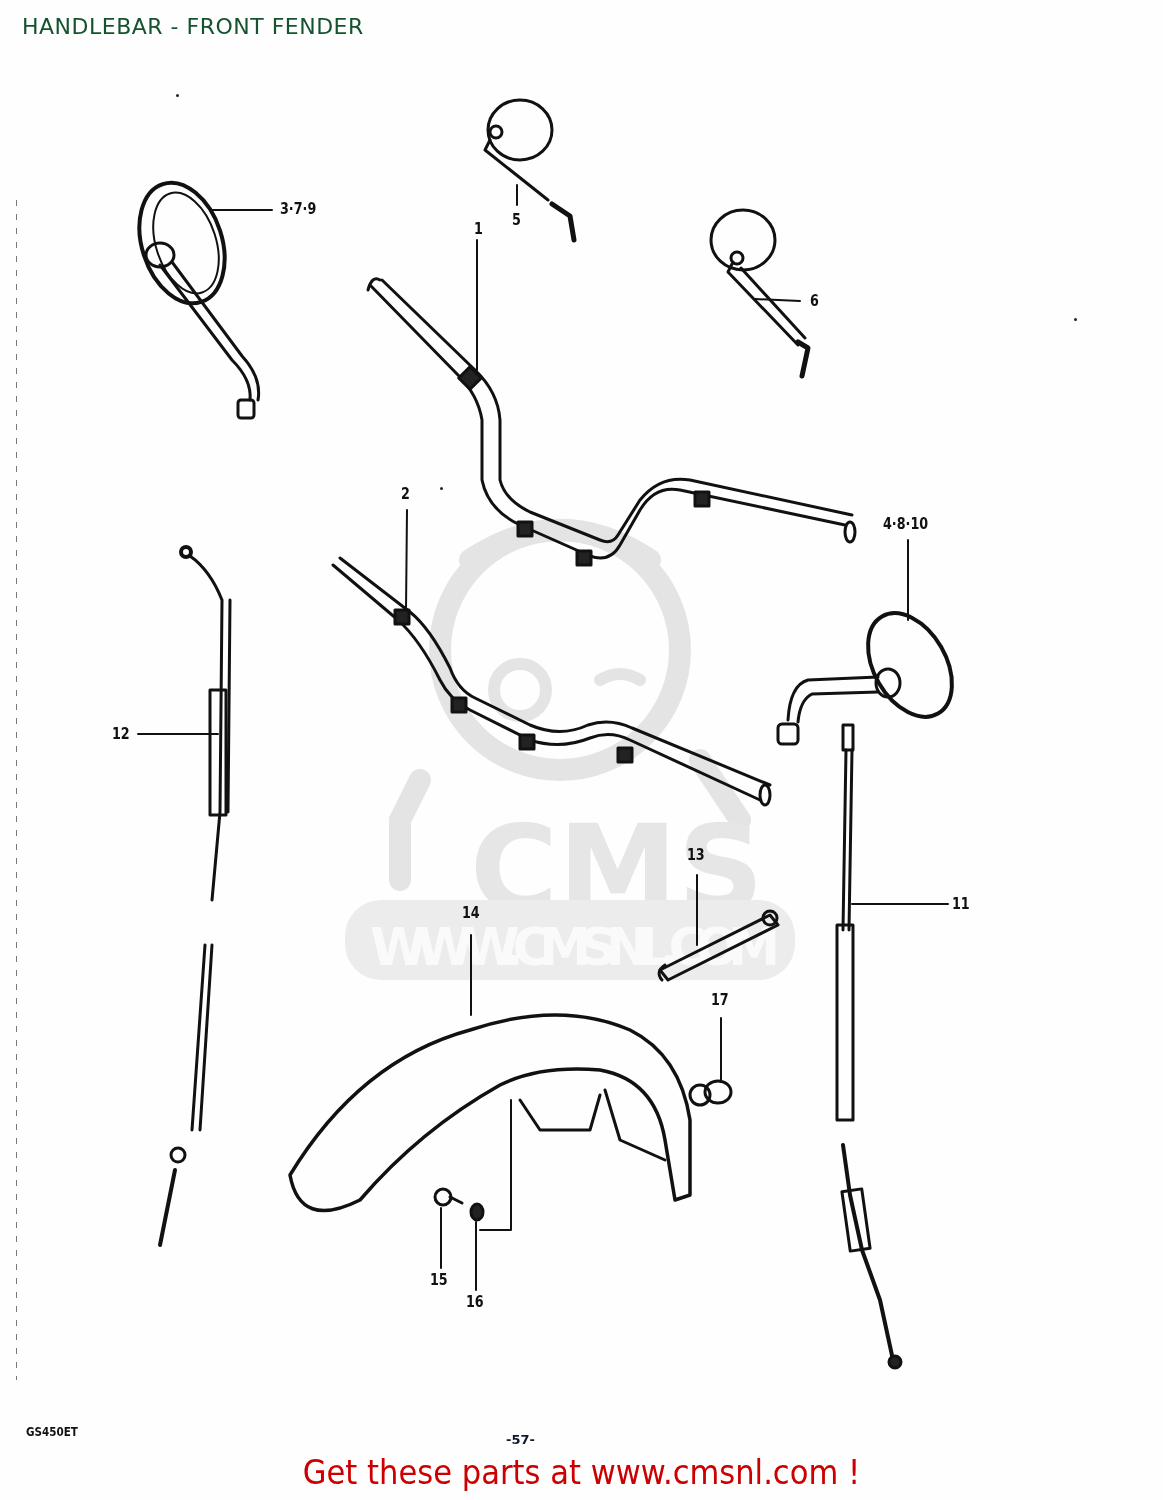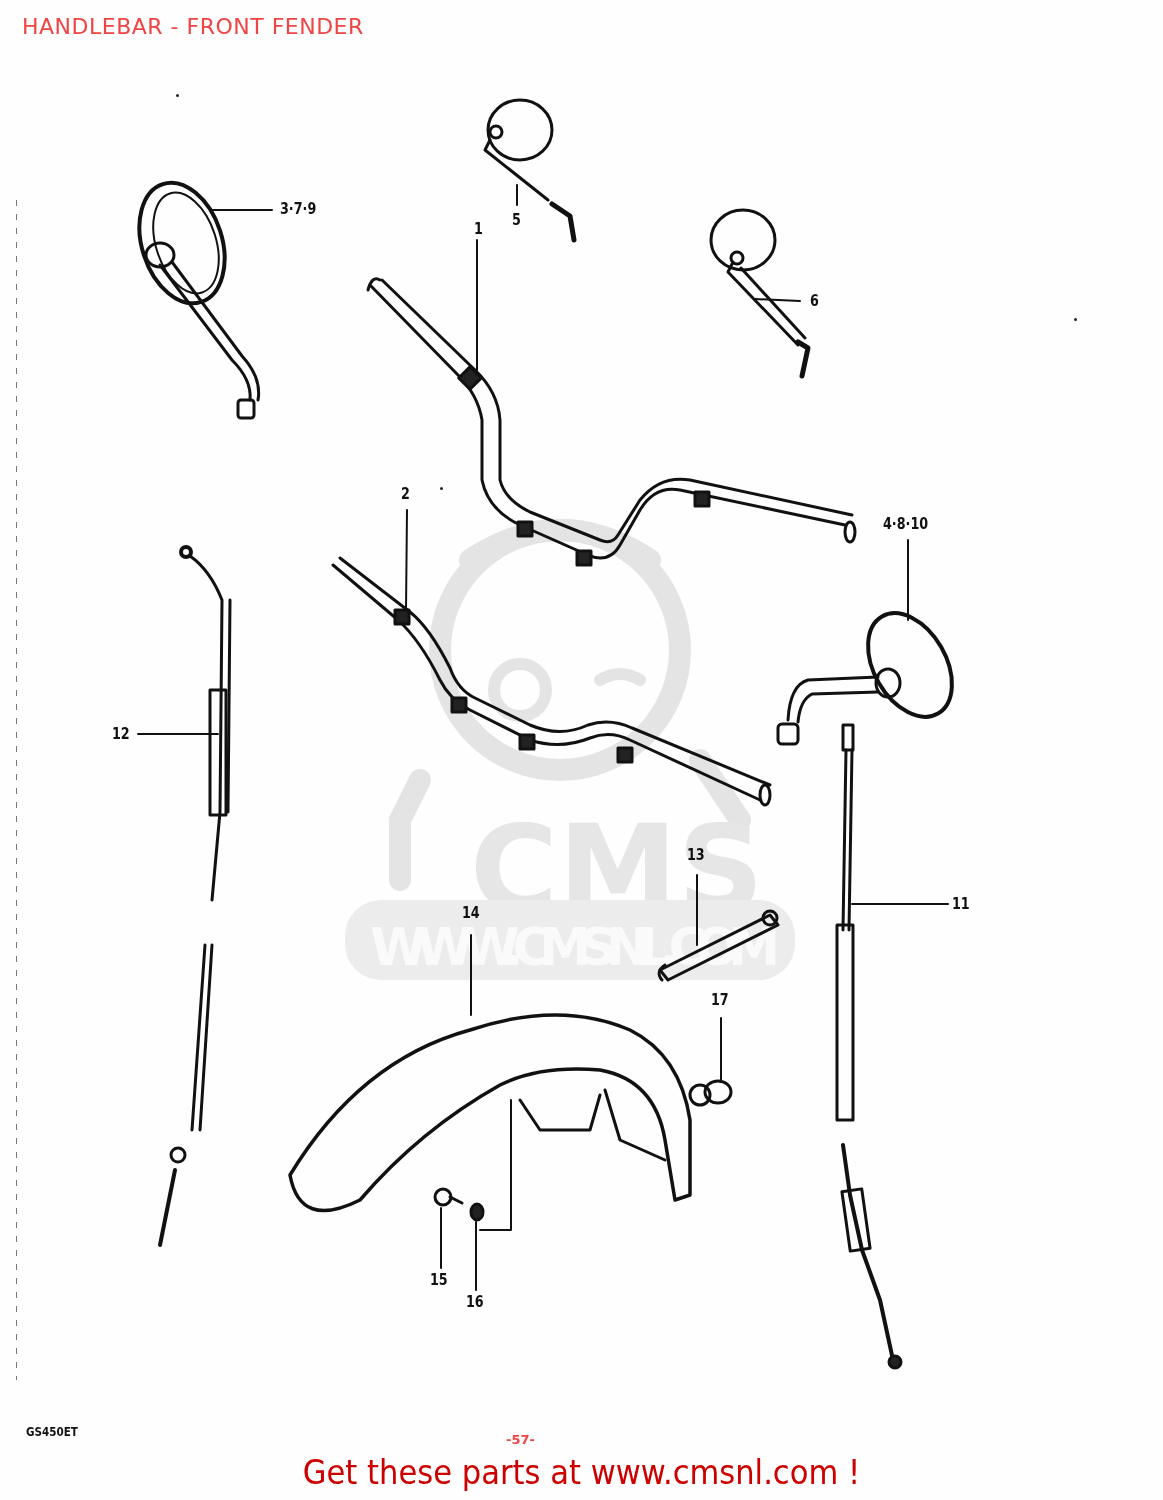--- a/index.html
+++ b/index.html
@@ -1,26 +1,26 @@
 <!DOCTYPE html>
 <html><head>
 <meta charset="utf-8">
 <style>
   html, body { margin:0; padding:0; background:#fdfefd; }
   body { width:1163px; height:1500px; position:relative; overflow:hidden;
          font-family:"Liberation Sans", sans-serif; }
   .title { position:absolute; left:22px; top:14px; font-family:"DejaVu Sans", sans-serif;
-           font-size:22px; color:#ef4444; letter-spacing:0.5px; }
+           font-size:22px; color:#14532d; letter-spacing:0.5px; }
   .diagram { position:absolute; left:0; top:0; width:1163px; height:1500px; }
   .lbl { position:absolute; font-family:"DejaVu Sans", sans-serif; font-weight:bold;
          font-size:15px; color:#111; line-height:1; transform:scaleX(0.85); transform-origin:left top; }
   .footer-model { position:absolute; left:26px; top:1424px; font-family:"DejaVu Sans", sans-serif;
          font-weight:bold; font-size:13px; color:#111; transform:scaleX(0.8); transform-origin:left top; }
   .footer-page { position:absolute; left:506px; top:1432px; font-family:"DejaVu Sans", sans-serif;
-         font-weight:bold; font-size:13px; color:#ef4444; }
+         font-weight:bold; font-size:13px; color:#0f172a; }
   .cta { position:absolute; left:0; width:1163px; top:1452px; text-align:center;
          font-family:"DejaVu Sans", sans-serif; font-size:34px; color:#cc0000;
          transform:scaleX(0.9); }
   .cta a { color:#cc0000; text-decoration:none; }
   .edge { position:absolute; left:16px; top:200px; width:1px; height:1180px;
           background:repeating-linear-gradient(to bottom,#777 0 6px,transparent 6px 14px); }
   .dot { position:absolute; width:3px; height:3px; background:#222; border-radius:50%; }
 </style>
 </head>
 <body>

